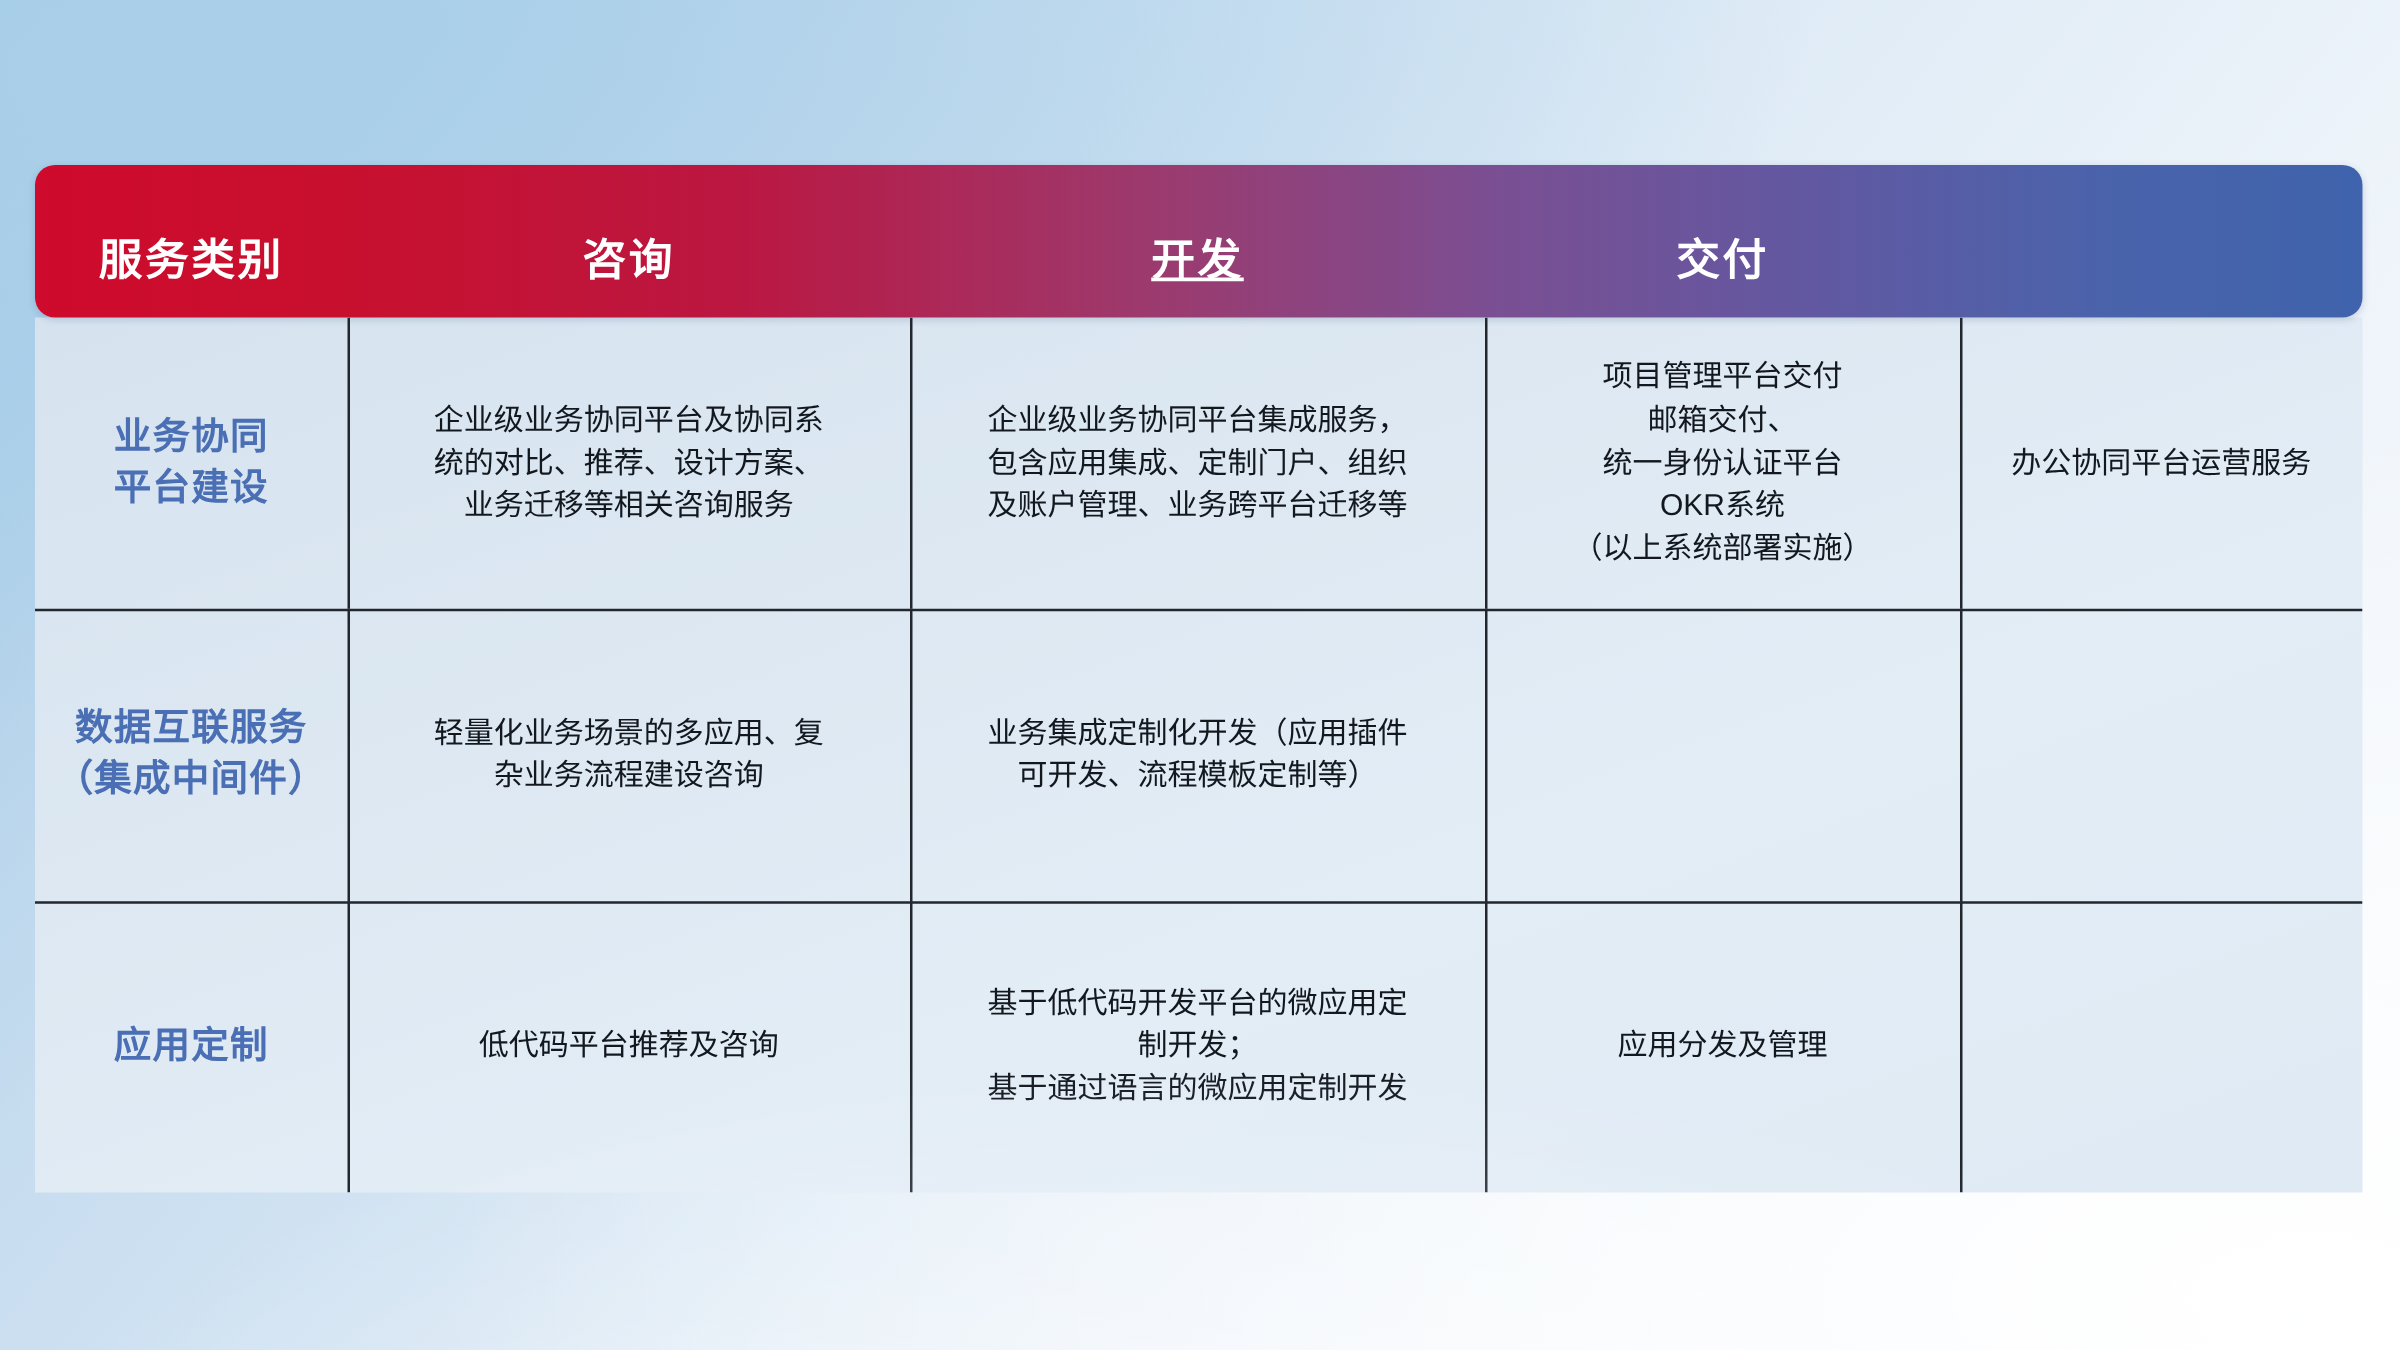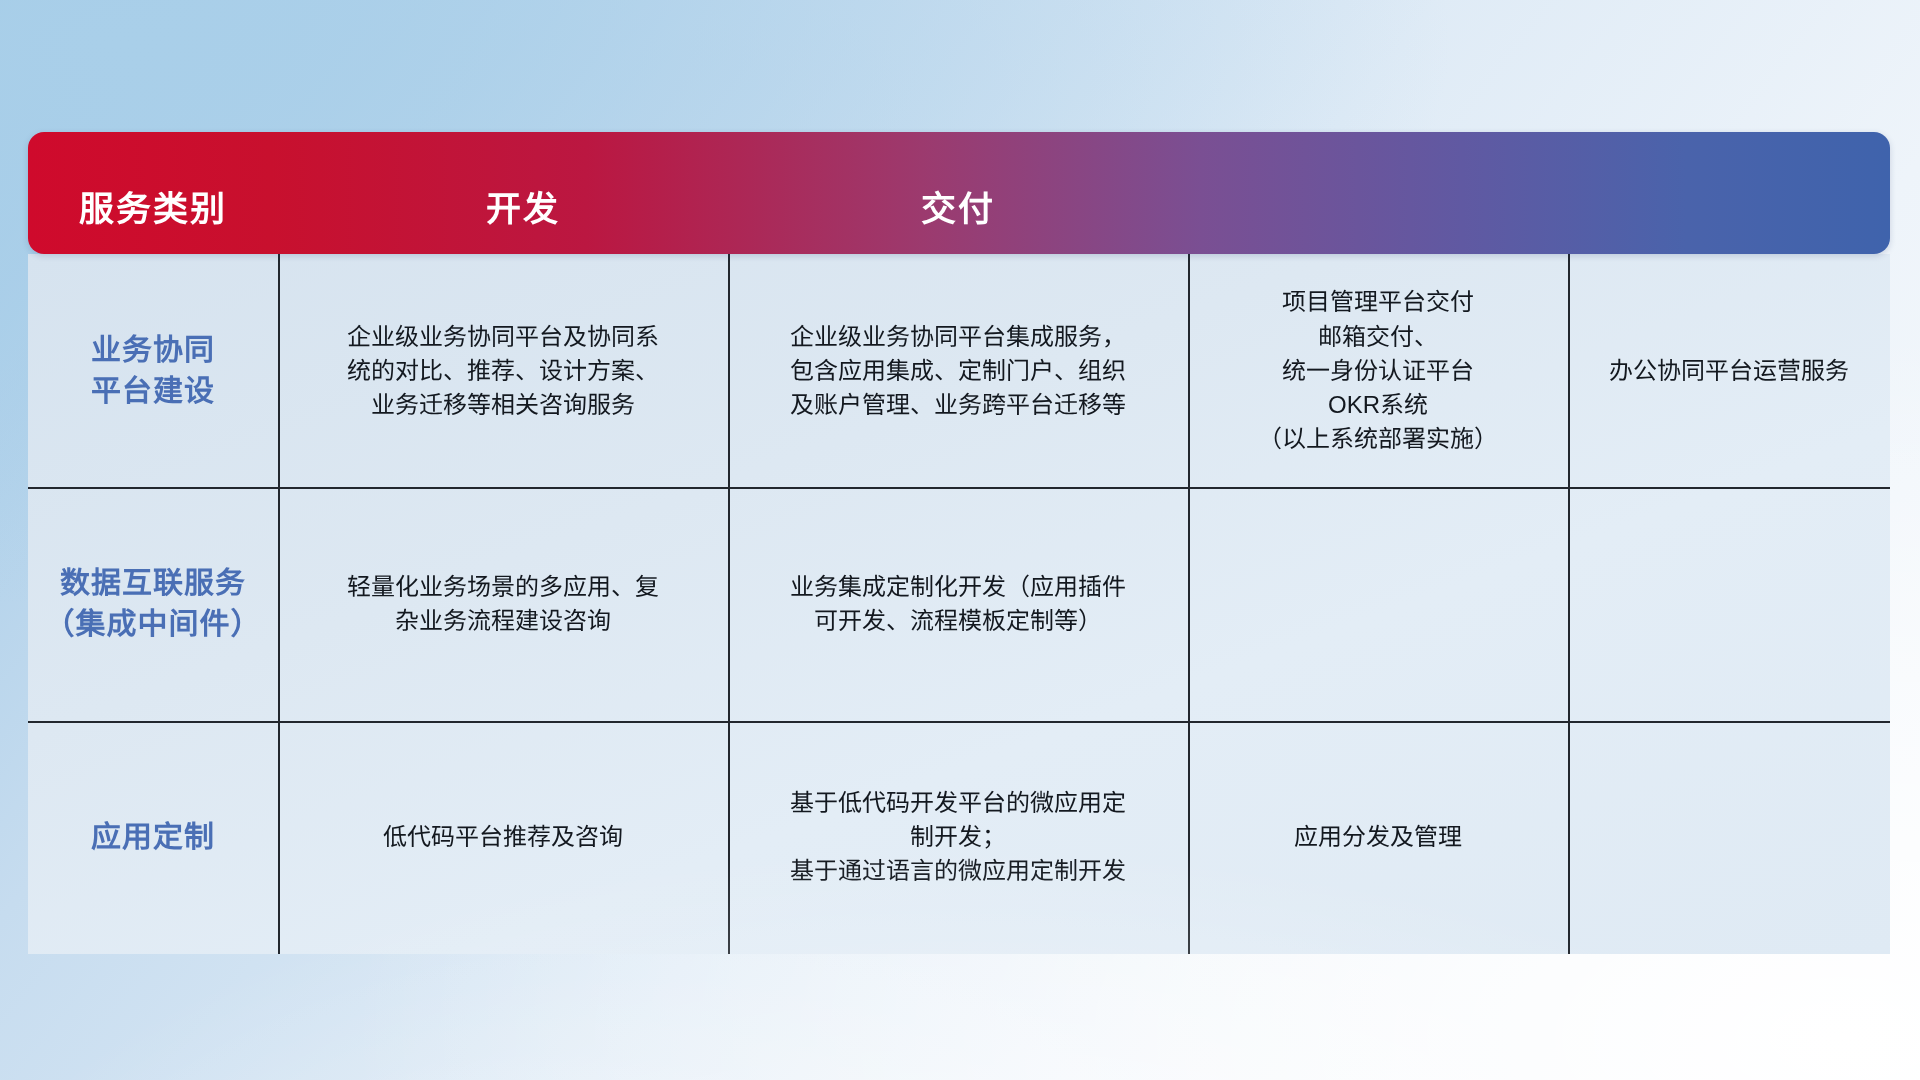--- a/index.html
+++ b/index.html
@@ -54,21 +54,20 @@
         #bb1741 30%,
         #9c3a6e 48%,
         #7a4f93 63%,
         #6059a2 77%,
         #4a63ab 89%,
         #3f63ac 100%);
     display: flex;
     align-items: flex-end;
     box-shadow: 0 2px 6px rgba(40,60,110,.18);
     z-index: 2;
-    gap: 15px;
   }
   .th {
     color: #ffffff;
     font-size: 35px;
     font-weight: bold;
     letter-spacing: 2px;
     text-align: center;
     padding-bottom: 26px;
     line-height: 1.1;
     white-space: nowrap;
@@ -131,21 +130,21 @@
   
   .c0 { flex: 0 0 700px; }
   .c1 { flex: 0 0 455px; }
   .c2 { flex: 0 0 455px; }
   .c3 { flex: 0 0 380px; }
   .c4 { flex: 0 0 330px; }
 
   
   .thead .c0 { flex: 0 0 250px; }
   .thead .c1 { flex: 0 0 450px; }
-  .thead .c2 { flex: 0 0 460px; }
+  .thead .c2 { flex: 0 0 460px; text-decoration: underline; }
   .thead .c3 { flex: 0 0 380px; }
   .thead .c4 { flex: 0 0 322px; }
 
   
   .tbody .c0 { flex: 0 0 250px; }
   .tbody .c1 { flex: 0 0 450px; }
   .tbody .c2 { flex: 0 0 460px; }
   .tbody .c3 { flex: 0 0 380px; }
   .tbody .c4 { flex: 0 0 322px; }
 
@@ -153,20 +152,21 @@
 </style>
 </head>
 <body>
 
 <div class="page">
 
   <div class="table-wrap">
 
     <div class="thead">
       <div class="th c0">服务类别</div>
+      <div class="th c1">咨询</div>
       <div class="th c2">开发</div>
       <div class="th c3">交付</div>
     </div>
 
     <div class="tbody">
 
       <div class="trow">
         <div class="td c0">
           <span class="cat cell-text">业务协同
 平台建设</span>

